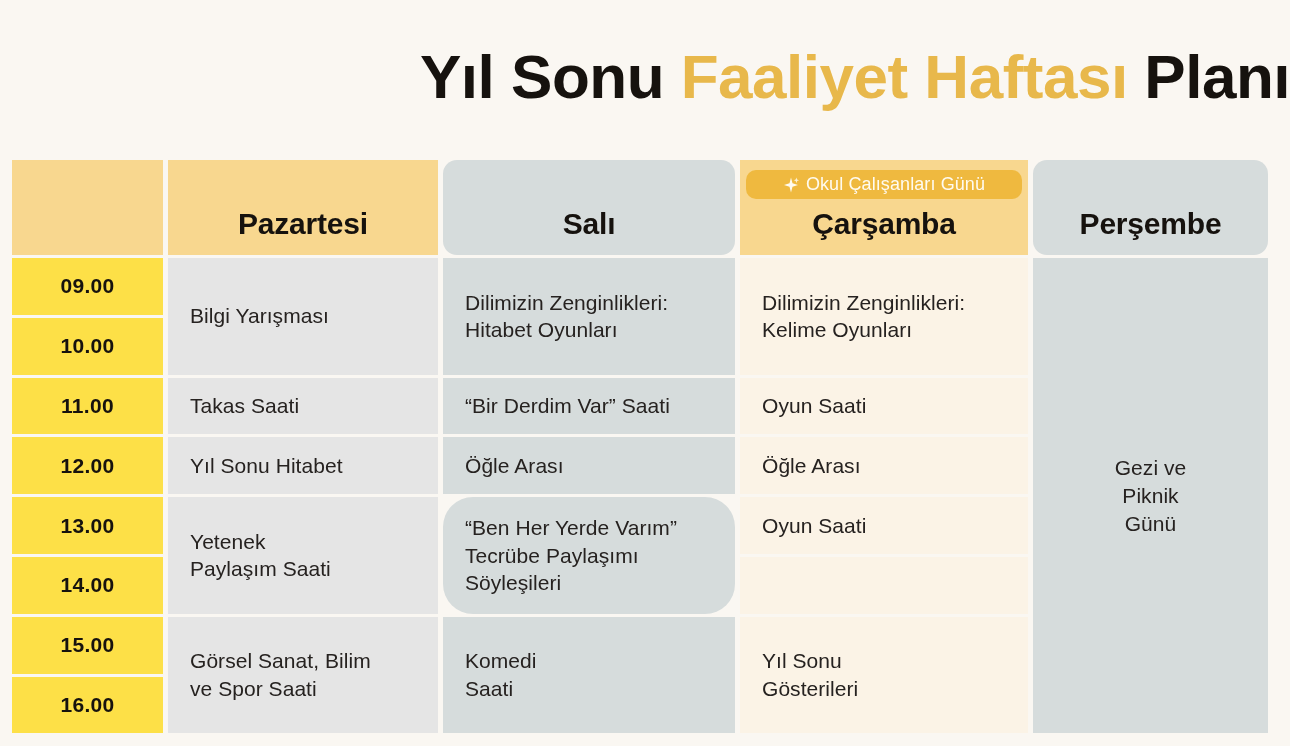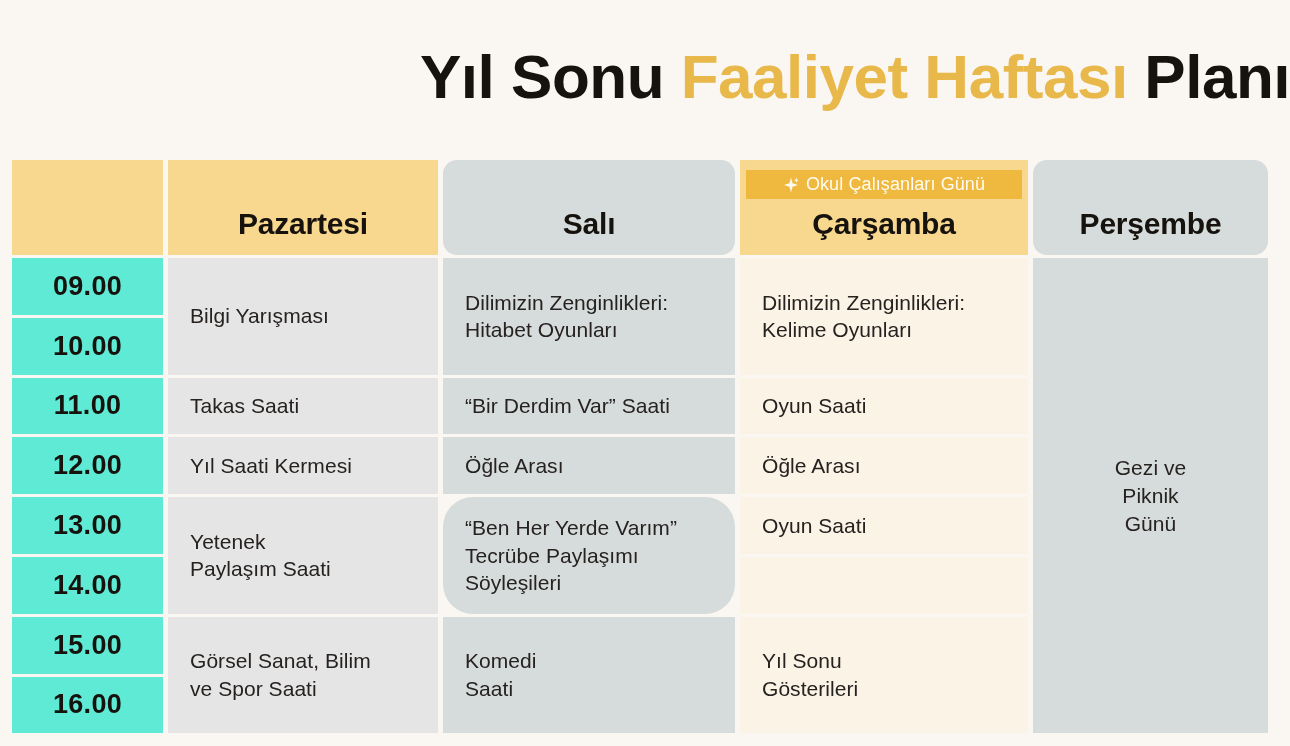--- a/index.html
+++ b/index.html
@@ -77,33 +77,34 @@
     height: 29px;
     background: #EFB93F;
     display: flex;
     align-items: center;
     justify-content: center;
     gap: 7px;
     color: #FFFBF0;
     font-size: 18px;
     font-weight: normal;
     letter-spacing: 0.1px;
+    border-radius: 10px;
   }
   .badge .sparkle {
     display: inline-block;
     width: 16px;
     height: 16px;
     flex: none;
   }
 
   
   .time {
-    background: #5eead4;
-    justify-content: center;
-    font-size: 27px;
+    background: #fde047;
+    justify-content: center;
+    font-size: 21px;
     font-weight: bold;
     letter-spacing: 0.3px;
     color: #16120E;
   }
 
   
   .content {
     padding: 0 22px;
     font-size: 21px;
     line-height: 1.32;
@@ -180,21 +181,21 @@
     <span>16.00</span>
     </div>
 
   <div class="cell content bg-cream" style="grid-column:2; grid-row:2 / span 2;">
     <span>Bilgi Yarışması</span>
     </div>
   <div class="cell content bg-cream" style="grid-column:2; grid-row:4 / span 1;">
     <span>Takas Saati</span>
     </div>
   <div class="cell content bg-cream" style="grid-column:2; grid-row:5 / span 1;">
-    <span>Yıl Saati Kermesi</span>
+    <span>Yıl Sonu Hitabet</span>
     </div>
   <div class="cell content bg-cream" style="grid-column:2; grid-row:6 / span 2;">
     <span>Yetenek<br>Paylaşım Saati</span>
     </div>
   <div class="cell content bg-cream" style="grid-column:2; grid-row:8 / span 2;">
     <span>Görsel Sanat, Bilim<br>ve Spor Saati</span>
     </div>
 
   <div class="cell content bg-grey" style="grid-column:3; grid-row:2 / span 2;">
     <span>Dilimizin Zenginlikleri:<br>Hitabet Oyunları</span>

